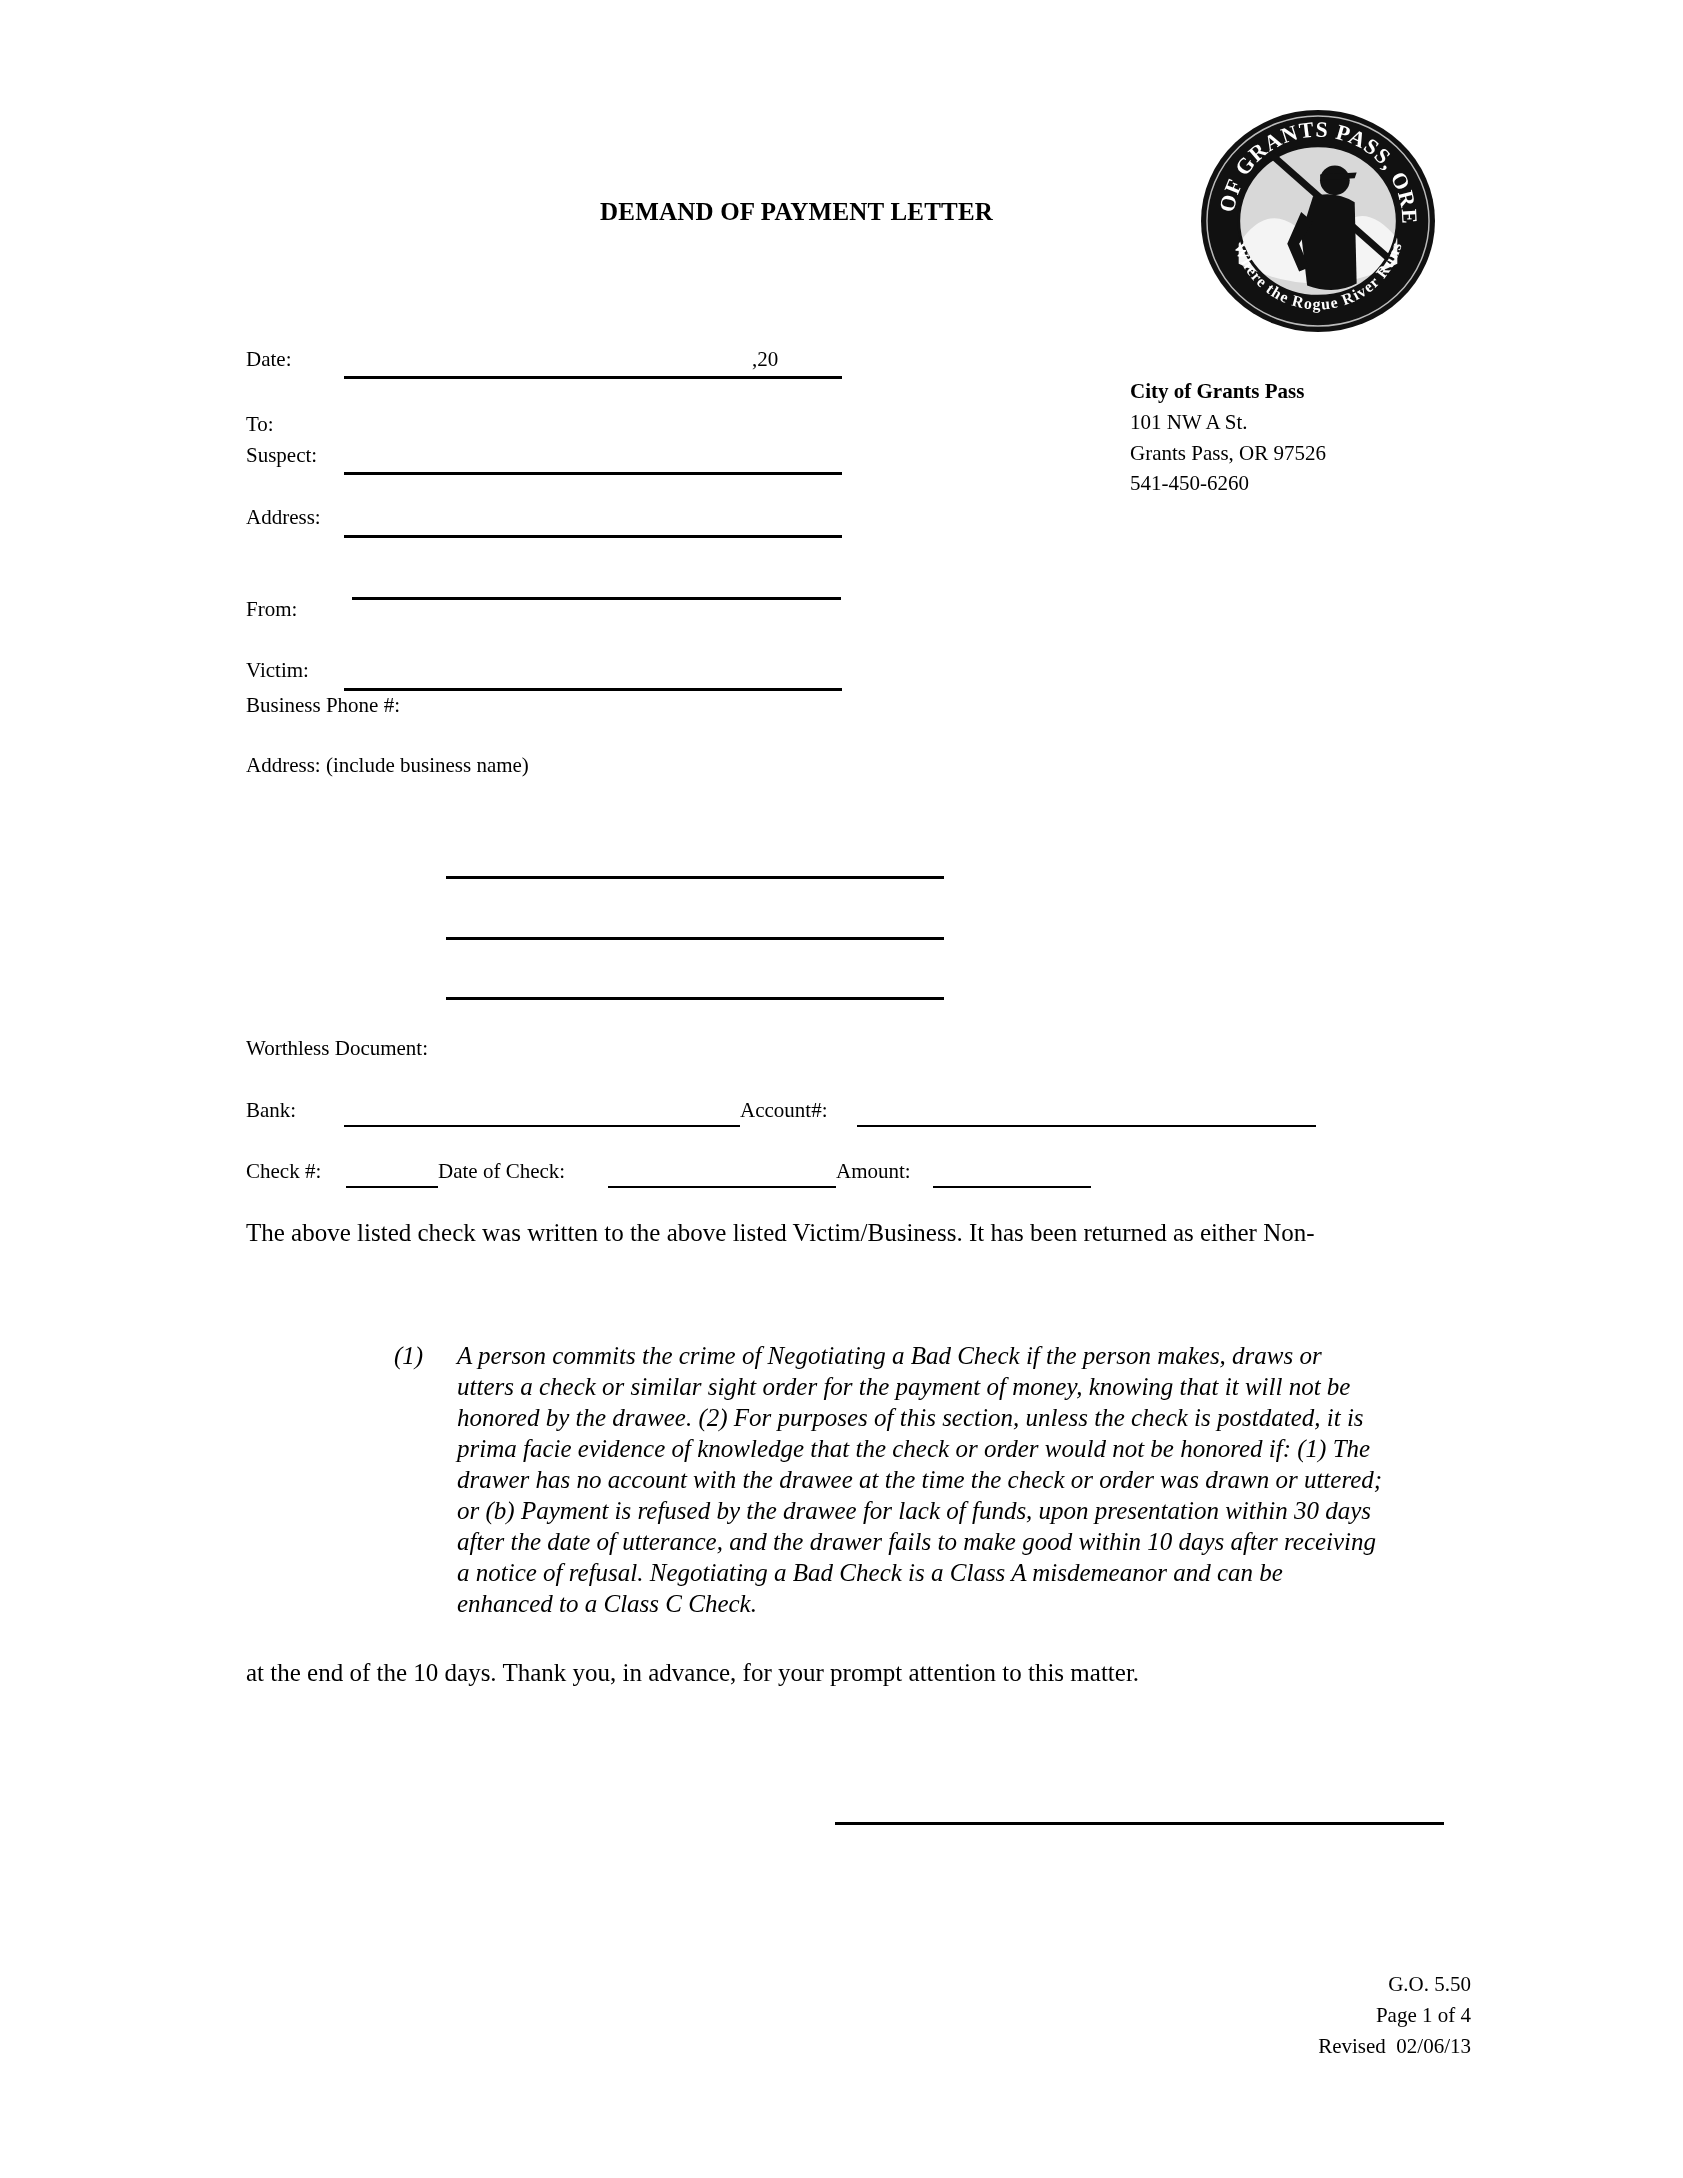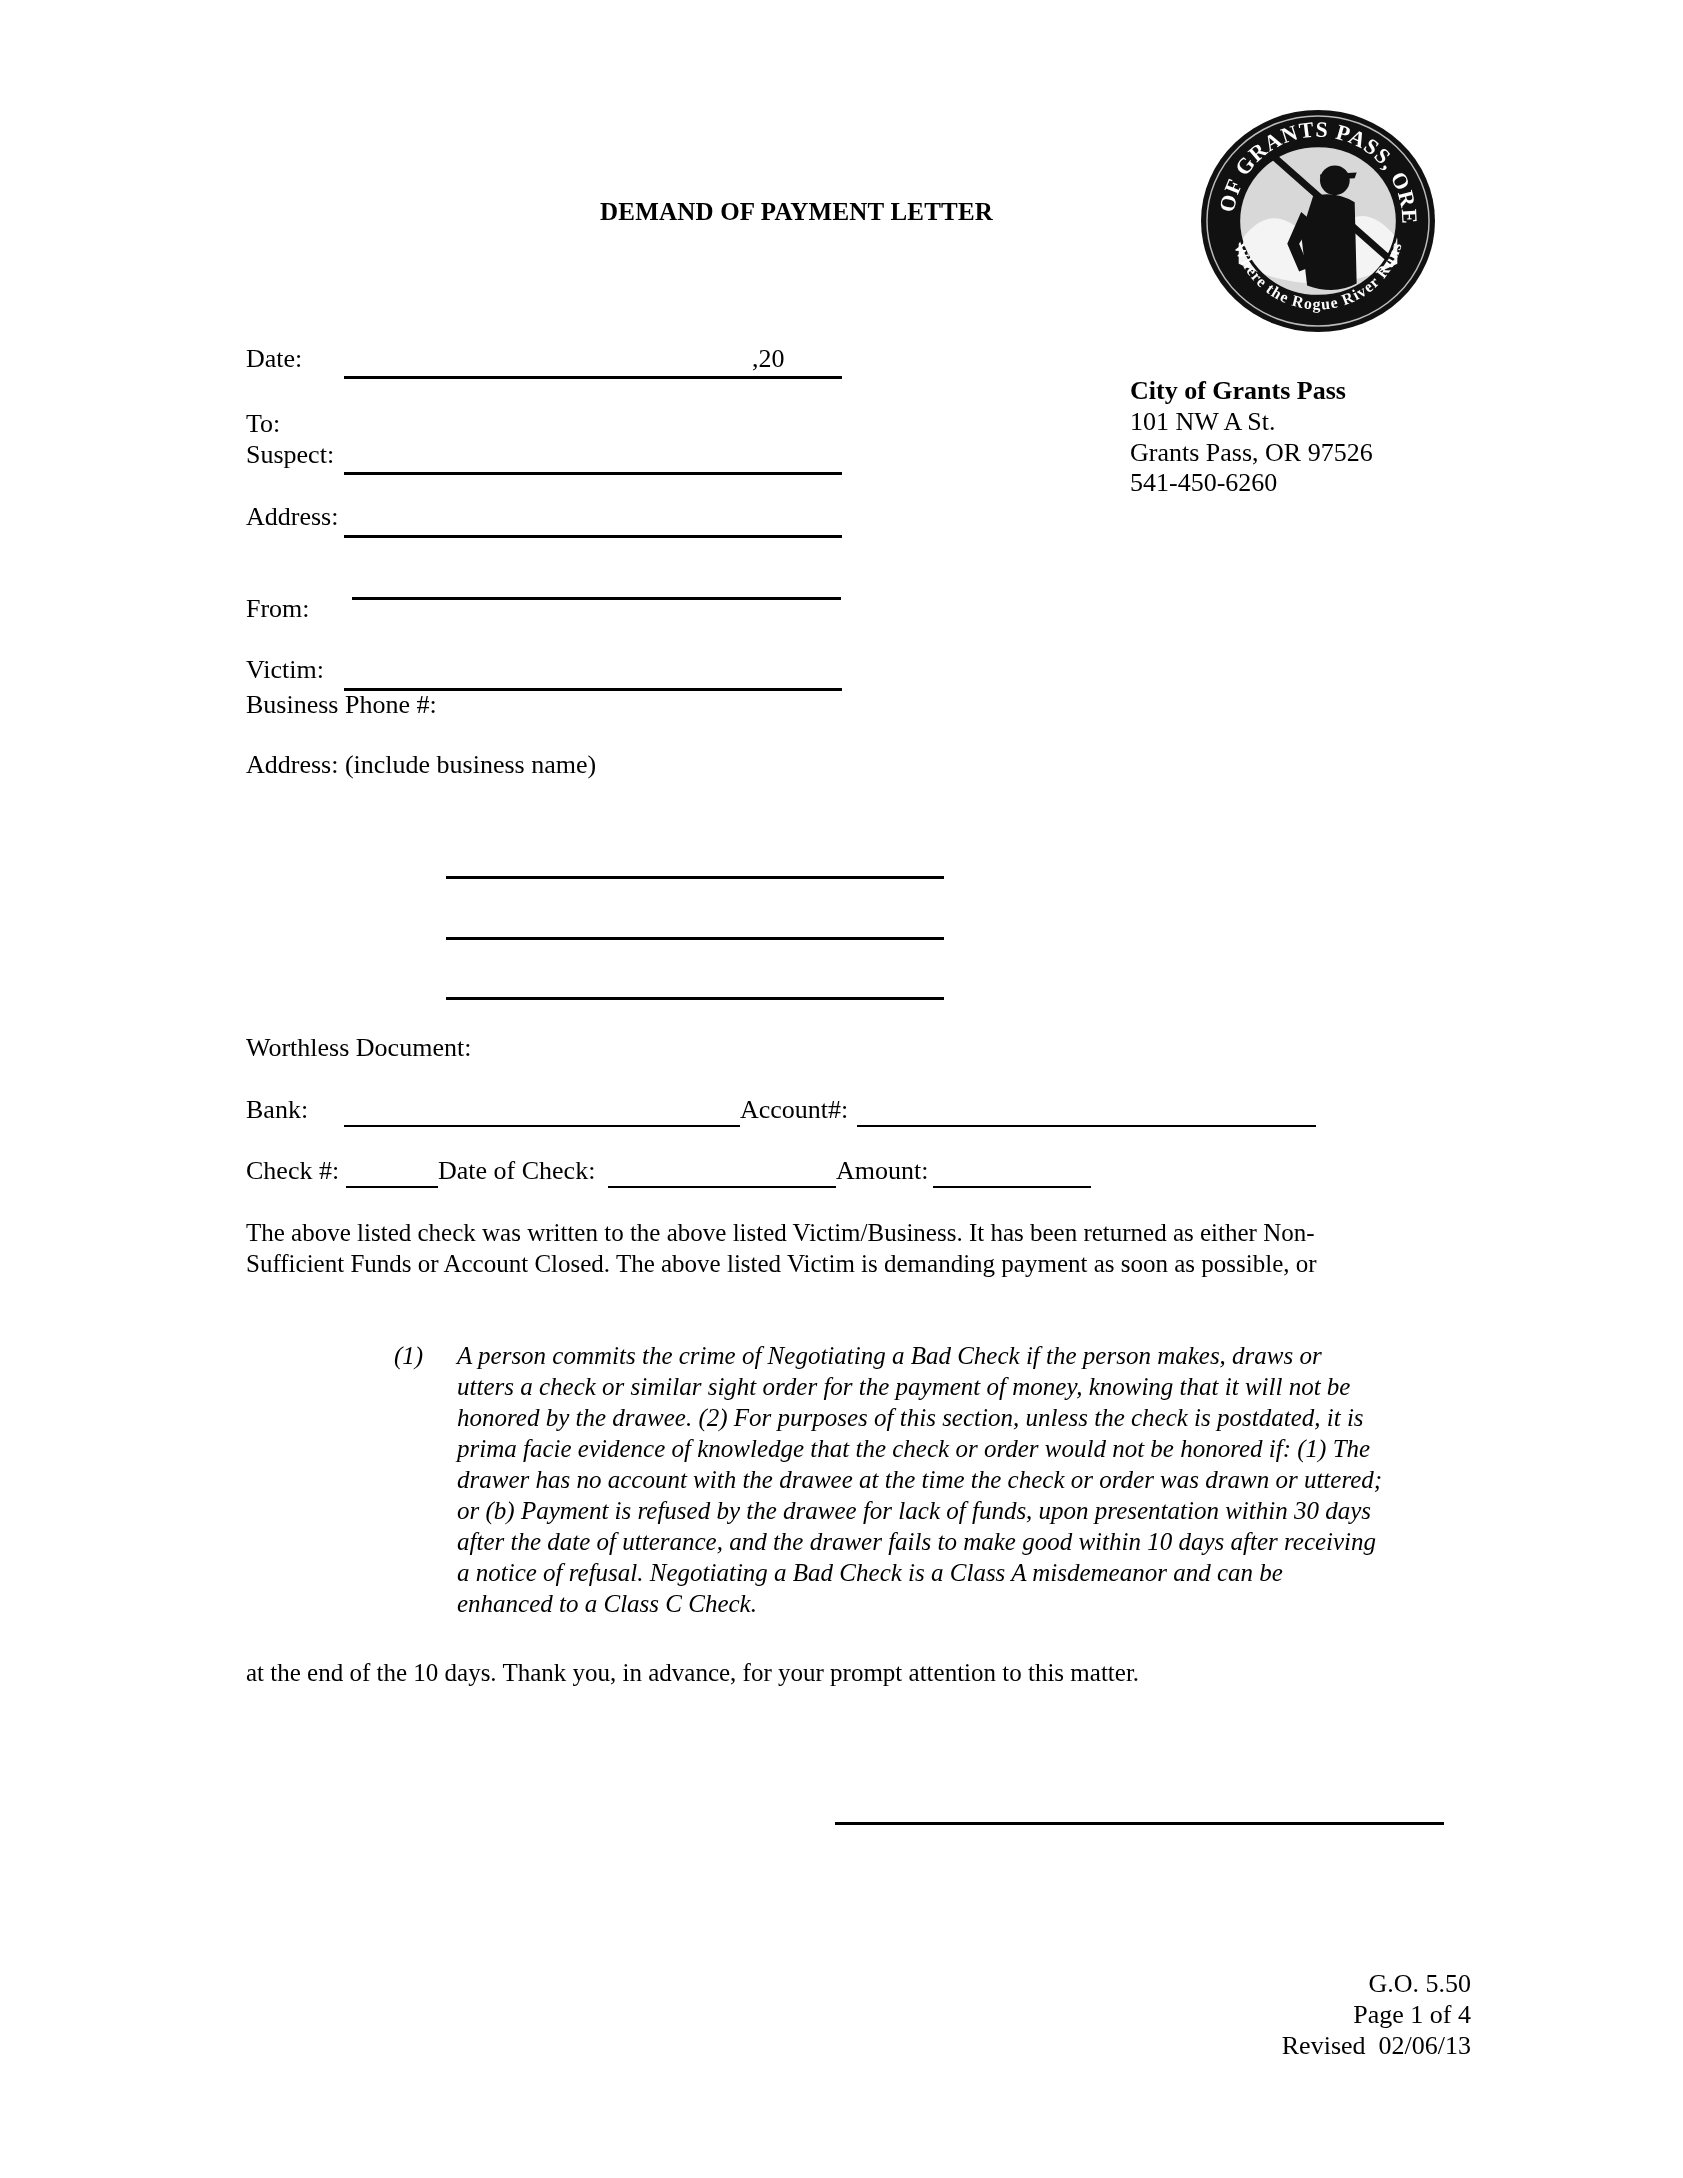--- a/index.html
+++ b/index.html
@@ -1,19 +1,19 @@
 <!DOCTYPE html>
 <html><head>
 <meta charset="utf-8">
 <style>
   html, body { margin: 0; padding: 0; background: #ffffff; }
   body { width: 1683px; height: 2178px; position: relative; overflow: hidden;
          font-family: "Liberation Serif", "DejaVu Serif", serif; color: #000; }
   .abs { position: absolute; white-space: nowrap; }
-  .t { font-size: 26px; line-height: 30px; }
+  .t { font-size: 21px; line-height: 30px; }
   .title { font-size: 25px; font-weight: bold; letter-spacing: 0.2px; }
   .line { position: absolute; background: #000; height: 3px; }
   .thin { height: 2px; }
   .para { position: absolute; font-size: 25px; line-height: 31px; }
   .para p { margin: 0; white-space: nowrap; }
   .quote { position: absolute; font-size: 25px; line-height: 31px; font-style: italic; }
   .quote p { margin: 0; white-space: nowrap; }
   .right { text-align: right; }
   .bold { font-weight: bold; }
   .field { position: absolute; }
@@ -100,21 +100,20 @@
 <div class="line thin" style="left:346px; top:1186px; width:92px;"></div>
 <div class="abs t" style="left:438px; top:1156px;">Date of Check:</div>
 <div class="field t" style="left:608px; top:1156px; width:228px; height:30px;"></div>
 <div class="line thin" style="left:608px; top:1186px; width:228px;"></div>
 <div class="abs t" style="left:836px; top:1156px;">Amount:</div>
 <div class="field t" style="left:933px; top:1156px; width:158px; height:30px;"></div>
 <div class="line thin" style="left:933px; top:1186px; width:158px;"></div>
 
 <div class="para" style="left:246px; top:1217px;">
   <p>The above listed check was written to the above listed Victim/Business. It has been returned as either Non-</p>
-  <p>Sufficient Funds or Account Closed. The above listed Victim is demanding payment as soon as possible, or</p>
 </div>
 
 <div class="quote" style="left:394px; top:1340px;">(1)</div>
 <div class="quote" style="left:457px; top:1340px;">
   <p>A person commits the crime of Negotiating a Bad Check if the person makes, draws or</p>
   <p>utters a check or similar sight order for the payment of money, knowing that it will not be</p>
   <p>honored by the drawee. (2) For purposes of this section, unless the check is postdated, it is</p>
   <p>prima facie evidence of knowledge that the check or order would not be honored if: (1) The</p>
   <p>drawer has no account with the drawee at the time the check or order was drawn or uttered;</p>
   <p>or (b) Payment is refused by the drawee for lack of funds, upon presentation within 30 days</p>

